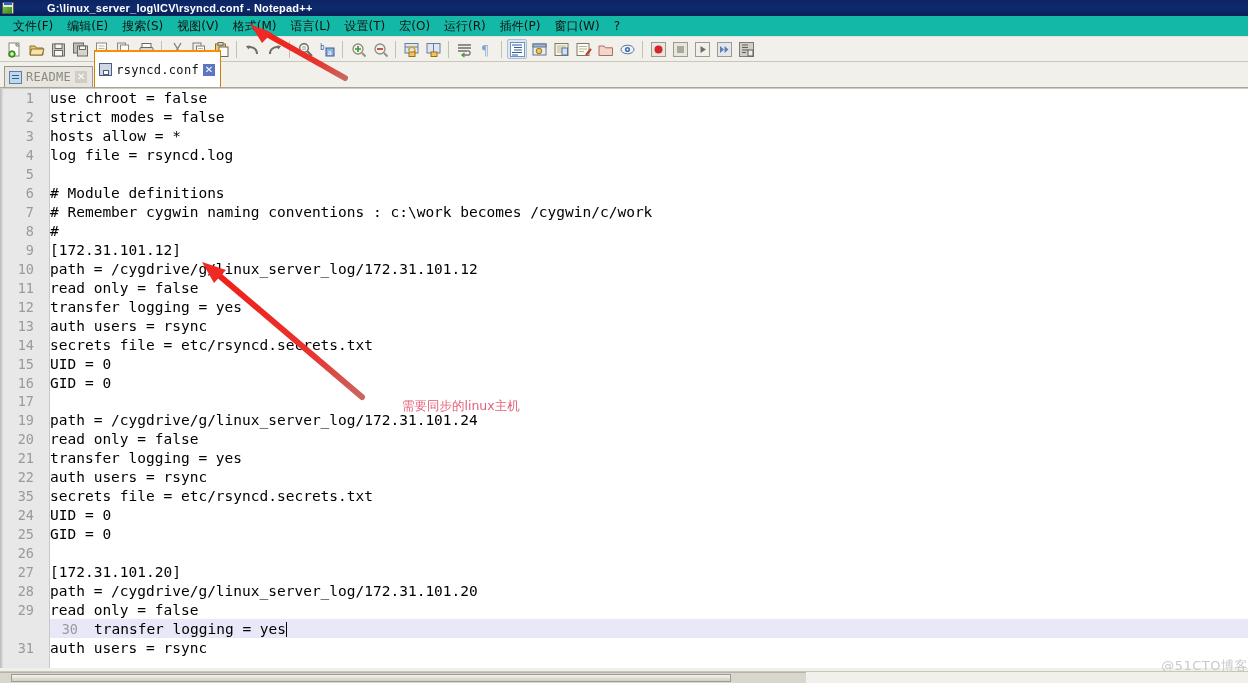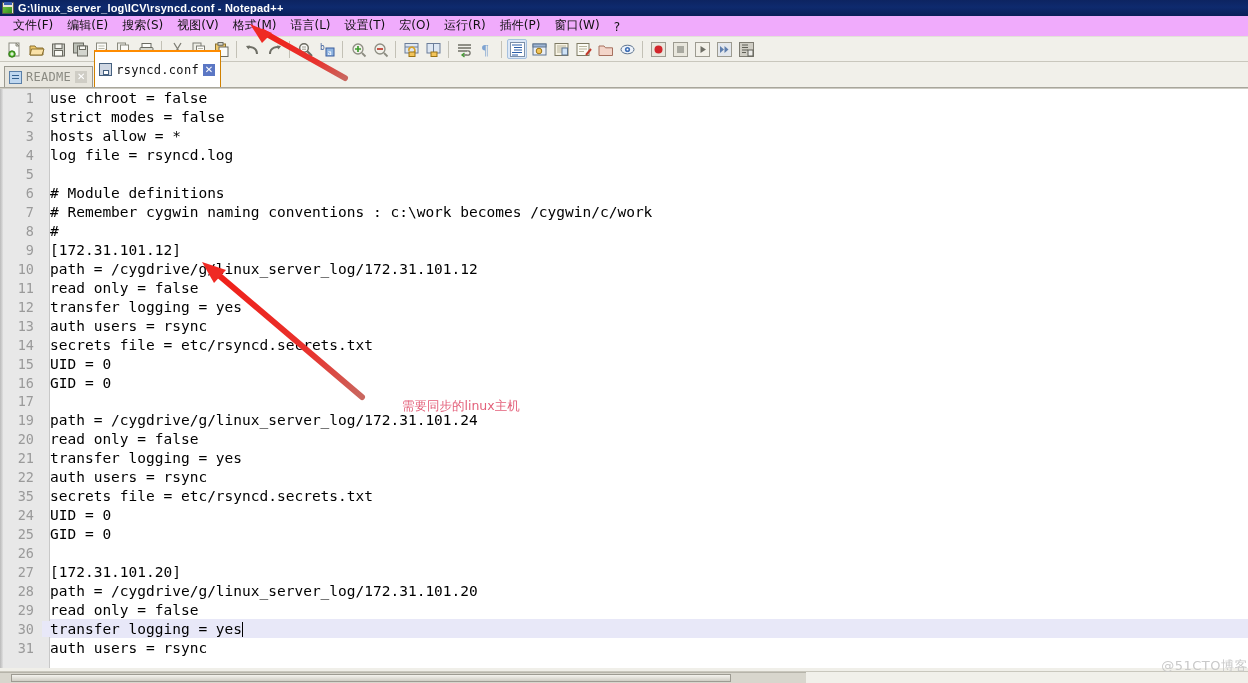--- a/index.html
+++ b/index.html
@@ -9,21 +9,21 @@
     font-family:"Liberation Sans","DejaVu Sans",sans-serif;
     -webkit-font-smoothing:none;
   }
   .app{position:relative;width:1248px;height:683px;overflow:hidden;background:#f0efe9;}
 
   
   .titlebar{
     height:16px;width:1248px;
     background:linear-gradient(to bottom,#0d2461 0%,#0e2a6e 45%,#0a1f58 100%);
     display:flex;align-items:center;
-    box-sizing:border-box;padding-left:2px;
+    box-sizing:border-box;padding-left:2px;gap:29px;
   }
   .title-icon{
     width:12px;height:12px;margin-right:4px;flex:none;position:relative;
     background:#e8e4d8;border:1px solid #5a5a48;border-radius:1px;
     box-sizing:border-box;
   }
   .title-icon:before{
     content:"";position:absolute;left:0px;top:4px;width:9px;height:6px;
     background:linear-gradient(135deg,#6fbf3a 0%,#2f8f1f 100%);
   }
@@ -32,22 +32,22 @@
     background:#3a5fb0;
   }
   .title-text{
     color:#ffffff;font-size:11px;font-weight:bold;
     font-family:"Liberation Sans","DejaVu Sans",sans-serif;
     white-space:nowrap;letter-spacing:0.2px;
   }
 
   
   .menubar{
-    height:21px;width:1248px;background:#f0abfc;
-    display:flex;align-items:flex-end;
+    height:21px;width:1248px;background:#14b8a6;
+    display:flex;align-items:center;
     border-bottom:1px solid #e3e1d8;box-sizing:border-box;
     padding-left:6px;
   }
   .menu-item{
     font-size:12px;color:#111;padding:2px 7px;white-space:nowrap;
     font-family:"DejaVu Sans","Liberation Sans",sans-serif;
     cursor:default;
   }
 
   
@@ -120,21 +120,21 @@
   }
   .code-area{
     position:absolute;left:0;top:0;width:1248px;height:100%;
   }
   .line{
     height:18.95px;display:flex;align-items:center;
     font-family:"DejaVu Sans Mono","Liberation Mono",monospace;
     font-size:14.5px;white-space:pre;
   }
   .line.current .ln-text{background:#e8e8f8;}
-  .line.current{background:linear-gradient(to right,transparent 0,transparent 50px,#e8e8f8 50px);}
+  .line.current{background:linear-gradient(to right,transparent 0,transparent 50px,#e8e8f8 50px);padding-left:44px;}
   .ln-num{
     width:42px;min-width:42px;text-align:right;padding-right:8px;
     color:#9a9a9a;font-size:13.5px;box-sizing:border-box;
     font-family:"DejaVu Sans Mono","Liberation Mono",monospace;
     user-select:none;
   }
   .ln-text{
     padding-left:8px;color:#000000;letter-spacing:0px;
     position:relative;
   }

